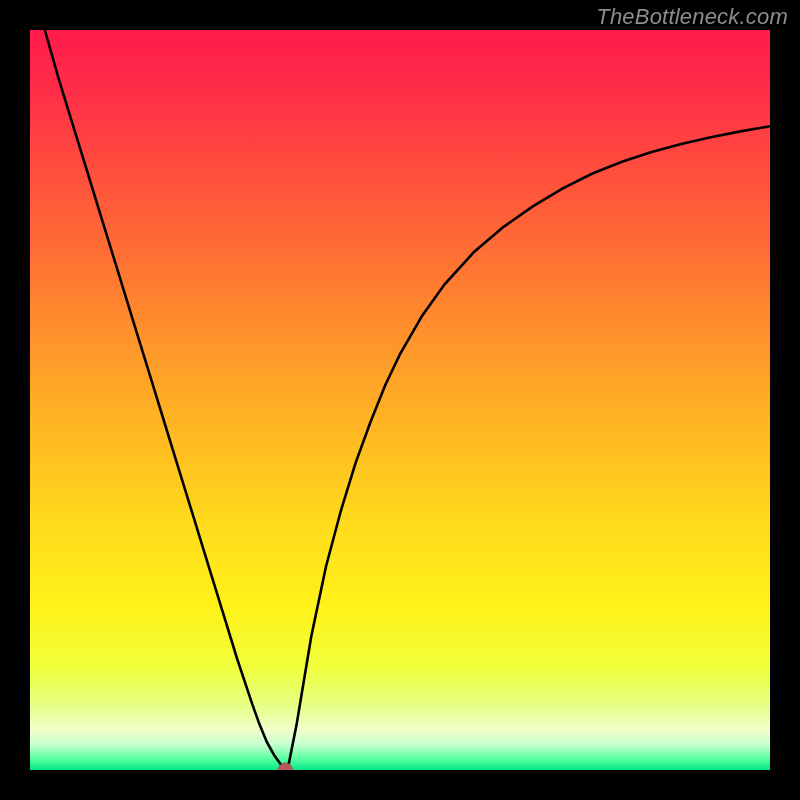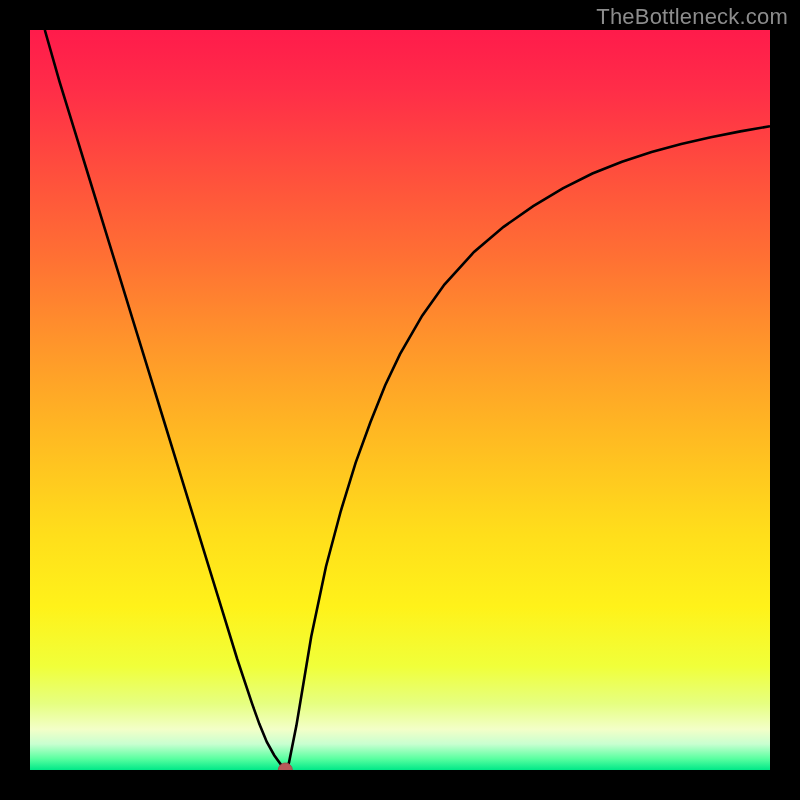--- a/index.html
+++ b/index.html
@@ -11,20 +11,21 @@
     overflow: hidden;
     font-family: Arial, Helvetica, sans-serif;
   }
   .frame {
     position: absolute;
     left: 0;
     top: 0;
     width: 800px;
     height: 800px;
     background: #000;
+    font-style: italic;
   }
   .plot {
     position: absolute;
     left: 30px;
     top: 30px;
     width: 740px;
     height: 740px;
   }
   .watermark {
     position: absolute;

